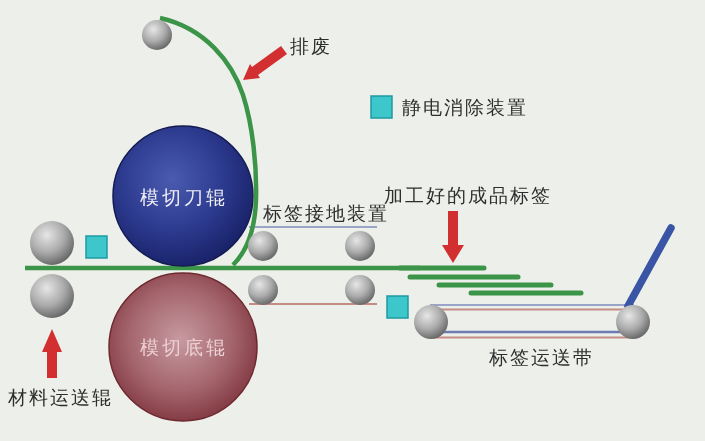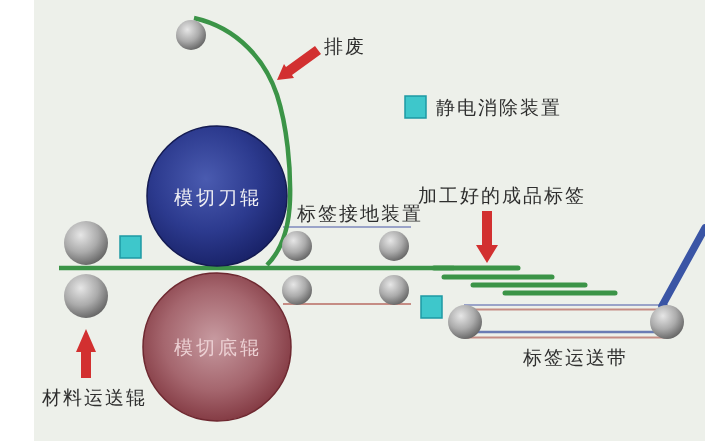--- a/index.html
+++ b/index.html
@@ -1,17 +1,17 @@
 <!DOCTYPE html>
 <html><head>
 <meta charset="utf-8">
 <style>
   html,body{margin:0;padding:0;}
   body{width:705px;height:441px;overflow:hidden;font-family:"Liberation Serif","DejaVu Serif",serif;}
-  #stage{position:relative;width:622px;height:441px;margin-left:34px;}
+  #stage{position:relative;width:622px;height:441px;}
   svg{display:block;}
   text{font-family:"Liberation Serif","DejaVu Serif",serif;}
   .lbl{font-size:19px;letter-spacing:2px;}
   .roller-lbl{font-size:19px;letter-spacing:3px;text-anchor:middle;}
 </style>
 </head>
 <body>
 
 <div id="stage">
 <svg width="705" height="441" viewBox="0 0 705 441">

